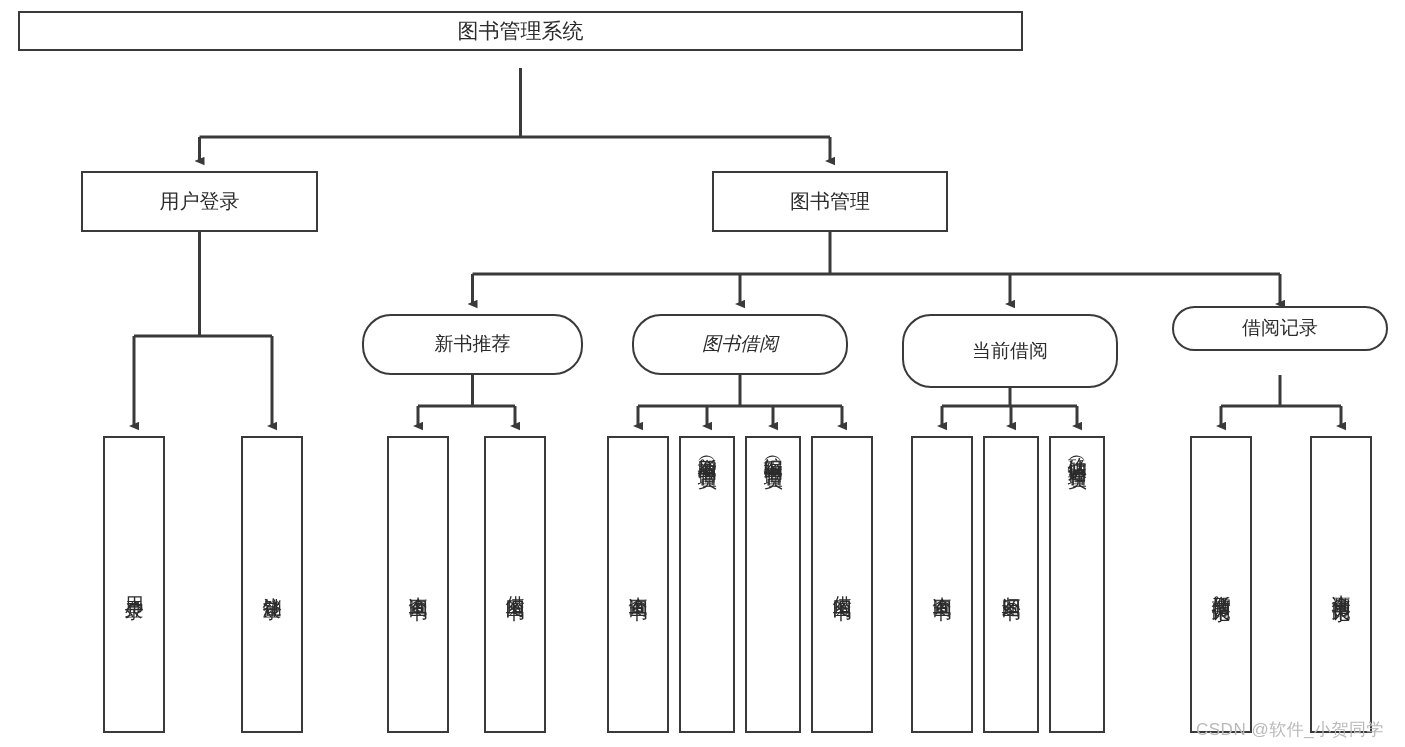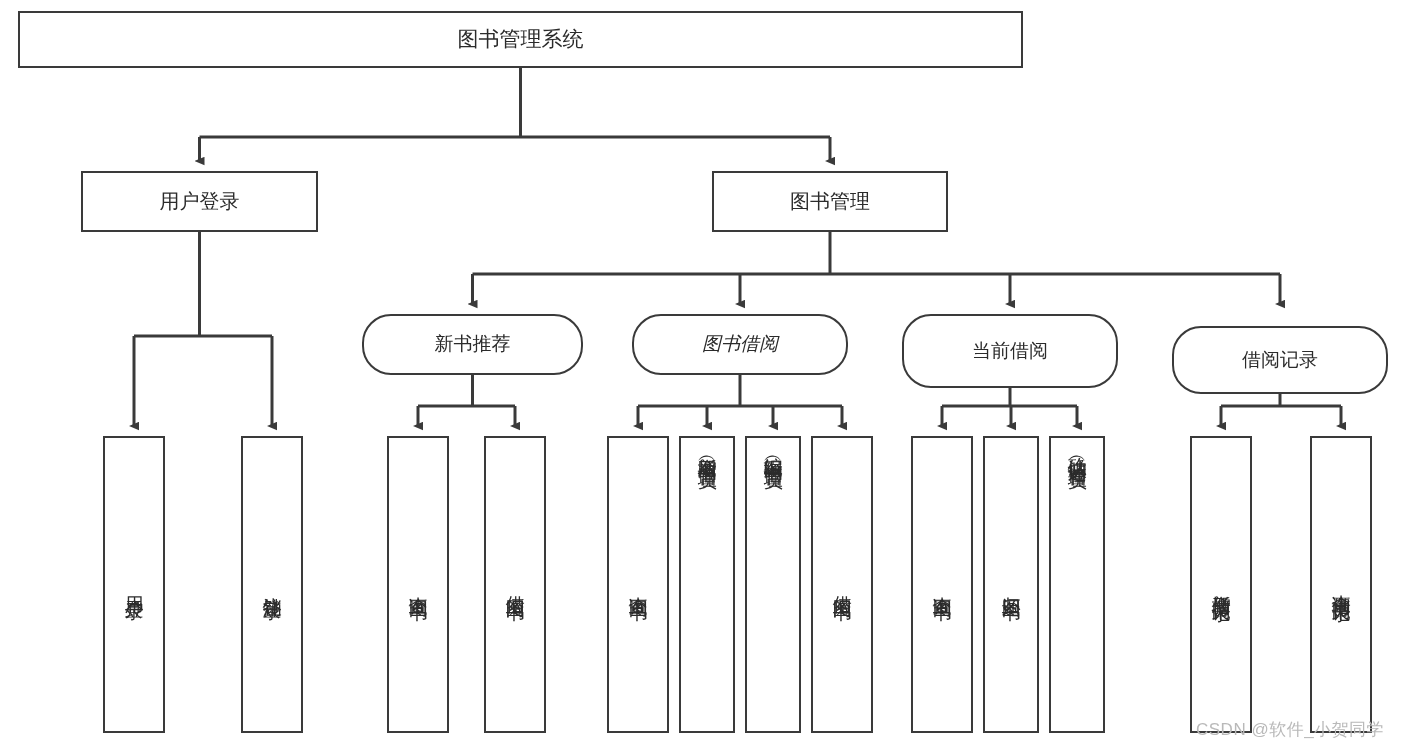--- a/index.html
+++ b/index.html
@@ -115,33 +115,33 @@
       <path d="M1011,406 L1011,426" marker-end="url(#arrow)"></path>
       <path d="M1077,406 L1077,426" marker-end="url(#arrow)"></path>
 
       <path d="M1280,375 L1280,406"></path>
       <path d="M1221,406 L1341,406"></path>
       <path d="M1221,406 L1221,426" marker-end="url(#arrow)"></path>
       <path d="M1341,406 L1341,426" marker-end="url(#arrow)"></path>
     </g>
   </svg>
 
-  <div class="node root" style="left:18px;top:11px;width:1005px;height:57px;">图书管理系统</div>
+  <div class="node root" style="left:18px;top:11px;width:1005px;height:40px;">图书管理系统</div>
 
   <div class="node level2" style="left:81px;top:171px;width:237px;height:61px;">用户登录</div>
 
   <div class="node level2" style="left:712px;top:171px;width:236px;height:61px;">图书管理</div>
 
   <div class="node level3" style="left:362px;top:314px;width:221px;height:61px;">新书推荐</div>
 
   <div class="node level3" style="left:632px;top:314px;width:216px;height:61px;font-style:italic;">图书借阅</div>
 
   <div class="node level3" style="left:902px;top:314px;width:216px;height:74px;">当前借阅</div>
 
-  <div class="node level3" style="left:1172px;top:326px;width:216px;height:68px;">借阅记录</div>
+  <div class="node level3" style="left:1172px;top:306px;width:216px;height:45px;">借阅记录</div>
 
   <div class="node leaf" style="left:103px;top:436px;width:62px;height:297px;">用户登录</div>
 
   <div class="node leaf" style="left:241px;top:436px;width:62px;height:297px;">注销登录</div>
 
   <div class="node leaf" style="left:387px;top:436px;width:62px;height:297px;">查询图书</div>
 
   <div class="node leaf" style="left:484px;top:436px;width:62px;height:297px;">借阅图书</div>
 
   <div class="node leaf" style="left:607px;top:436px;width:62px;height:297px;">查询图书</div>

